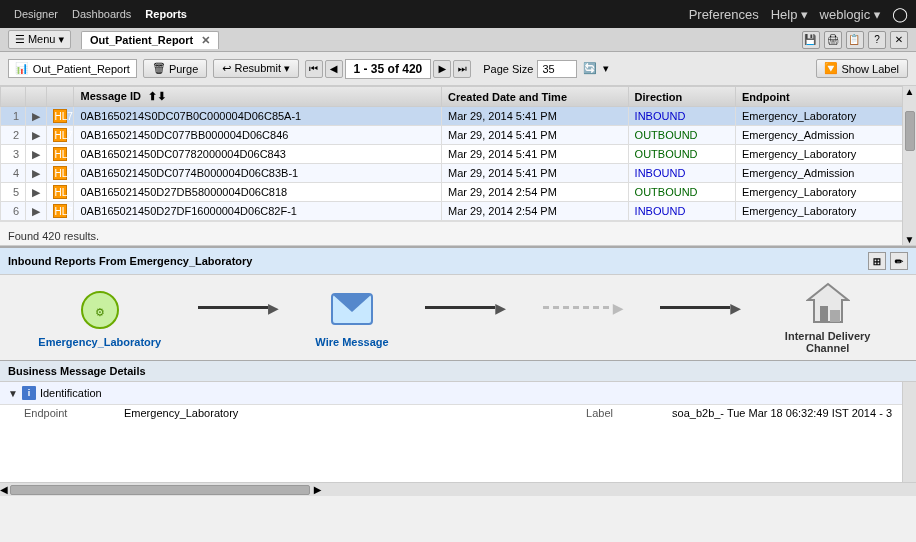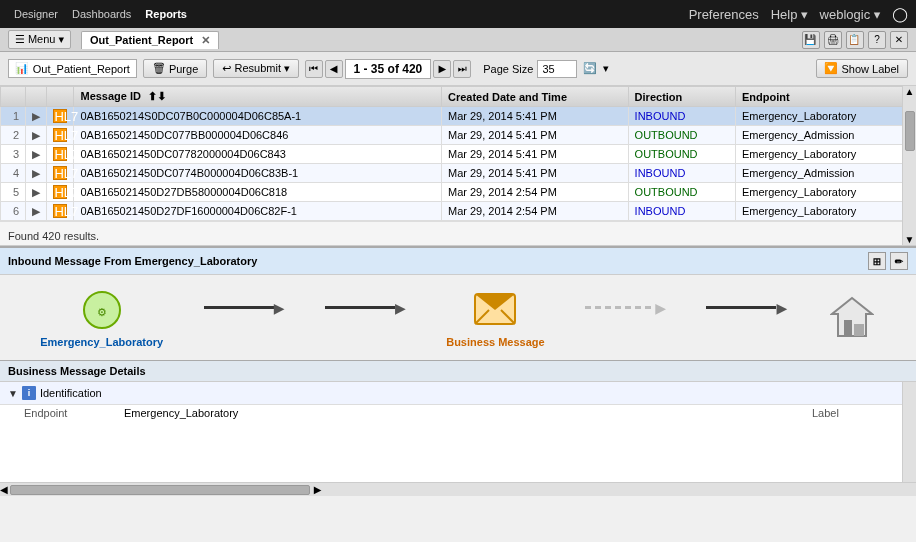--- a/index.html
+++ b/index.html
@@ -133,21 +133,21 @@
     tbody tr.selected { background: #c5d8f0; }
     tbody td {
       border: 1px solid #ddd; padding: 2px 6px;
       font-size: 11px; white-space: nowrap;
     }
     .row-num { color: #666; text-align: right; width: 20px; }
     .expand-btn { cursor: pointer; color: #555; }
     .msg-icon { 
       display: inline-block; width: 14px; height: 14px;
       background: #ff9900; border: 1px solid #cc7700;
-      font-size: 13px; text-align: center; line-height: 14px; color: #fff;
+      font-size: 10px; text-align: center; line-height: 14px; color: #fff;
     }
     .inbound { color: #0000cc; }
     .outbound { color: #006600; }
     .found-results {
       padding: 8px 8px; font-size: 11px; color: #333;
       background: #f5f5f5; border-top: 1px solid #ddd;
     }
     .scrollbar-h {
       height: 14px; background: #e0e0e0; border-top: 1px solid #ccc;
       display: flex; align-items: center; padding: 0 2px;
@@ -416,21 +416,21 @@
     <span style="cursor:pointer;font-size:10px;margin-left:4px;">▶</span>
   </div>
   <div class="scrollbar-v">
     <span style="font-size:10px;cursor:pointer;">▲</span>
     <div class="scrollbar-v-thumb"></div>
     <span style="font-size:10px;cursor:pointer;margin-top:auto;">▼</span>
   </div>
 </div>
 
 <div class="flow-header">
-  <span>Inbound Message From Emergency_Laboratory</span>
+  <span>Inbound Reports From Emergency_Laboratory</span>
   <div class="flow-icons">
     <div class="flow-icon-btn">⊞</div>
     <div class="flow-icon-btn">✏</div>
   </div>
 </div>
 
 <div class="flow-container">
 
   <div class="flow-item">
     <div class="flow-icon-box">
@@ -440,75 +440,75 @@
       </svg>
     </div>
     <span class="flow-label active">Emergency_Laboratory</span>
   </div>
 
   <div class="flow-arrow">
     <div class="arrow-line active"></div>
     <span class="arrow-head">▶</span>
   </div>
 
+  <div class="flow-item">
+    <div class="flow-icon-box">
+      <svg width="44" height="40" viewBox="0 0 44 40">
+        <rect x="2" y="4" width="40" height="30" rx="3" fill="#c8e8ff" stroke="#5588cc" stroke-width="2"></rect>
+        <polygon points="2,4 22,22 42,4" fill="#5588cc"></polygon>
+      </svg>
+    </div>
+    <span class="flow-label active" style="color:#0055aa;">Wire Message</span>
+  </div>
 
   <div class="flow-arrow">
     <div class="arrow-line active"></div>
     <span class="arrow-head">▶</span>
   </div>
 
-  <div class="flow-item">
-    <div class="flow-icon-box">
-      <svg width="44" height="40" viewBox="0 0 44 40">
-        <rect x="2" y="4" width="40" height="30" rx="3" fill="#ffe0a0" stroke="#cc8800" stroke-width="2"></rect>
-        <polygon points="2,4 22,20 42,4" fill="#cc8800"></polygon>
-        <line x1="2" y1="34" x2="16" y2="20" stroke="#cc8800" stroke-width="2"></line>
-        <line x1="42" y1="34" x2="28" y2="20" stroke="#cc8800" stroke-width="2"></line>
-      </svg>
-    </div>
-    <span class="flow-label active" style="color:#cc6600;">Business Message</span>
-  </div>
 
   <div class="flow-arrow">
     <div class="arrow-line dashed-inactive"></div>
     <span class="arrow-head inactive">▶</span>
   </div>
 
 
   <div class="flow-arrow">
     <div class="arrow-line active"></div>
     <span class="arrow-head">▶</span>
   </div>
 
   <div class="flow-item">
     <div class="flow-icon-box">
       <svg width="44" height="44" viewBox="0 0 44 44">
         <polygon points="22,2 42,18 36,18 36,40 8,40 8,18 2,18" fill="#e8e8e8" stroke="#888" stroke-width="2"></polygon>
         <rect x="14" y="24" width="8" height="16" fill="#888"></rect>
         <rect x="24" y="28" width="10" height="12" fill="#aaa"></rect>
       </svg>
     </div>
+    <span class="flow-label active" style="font-weight:bold;color:#333;max-width:100px;text-align:center;">Internal Delivery Channel</span>
   </div>
 </div>
 
 <div class="details-header">
   <span>Business Message Details</span>
 </div>
 
 <div class="details-content">
   <div class="identification-header">
     <span class="triangle">▼</span>
     <span class="id-icon">i</span>
     <span>Identification</span>
   </div>
   <div class="detail-row">
     <span class="detail-label">Endpoint</span>
     <span class="detail-value">Emergency_Laboratory</span>
     <div class="detail-right">
       <span class="detail-label">Label</span>
+      <span class="detail-value">soa_b2b_- Tue Mar 18 06:32:49 IST 2014 - 3</span>
     </div>
   </div>
   <div class="scrollbar-v2"></div>
 </div>
 
 <div class="bottom-scrollbar">
   <span style="cursor:pointer;font-size:10px;">◀</span>
   <div class="bottom-scroll-thumb"></div>
   <span style="cursor:pointer;font-size:10px;margin-left:4px;">▶</span>
 </div>

